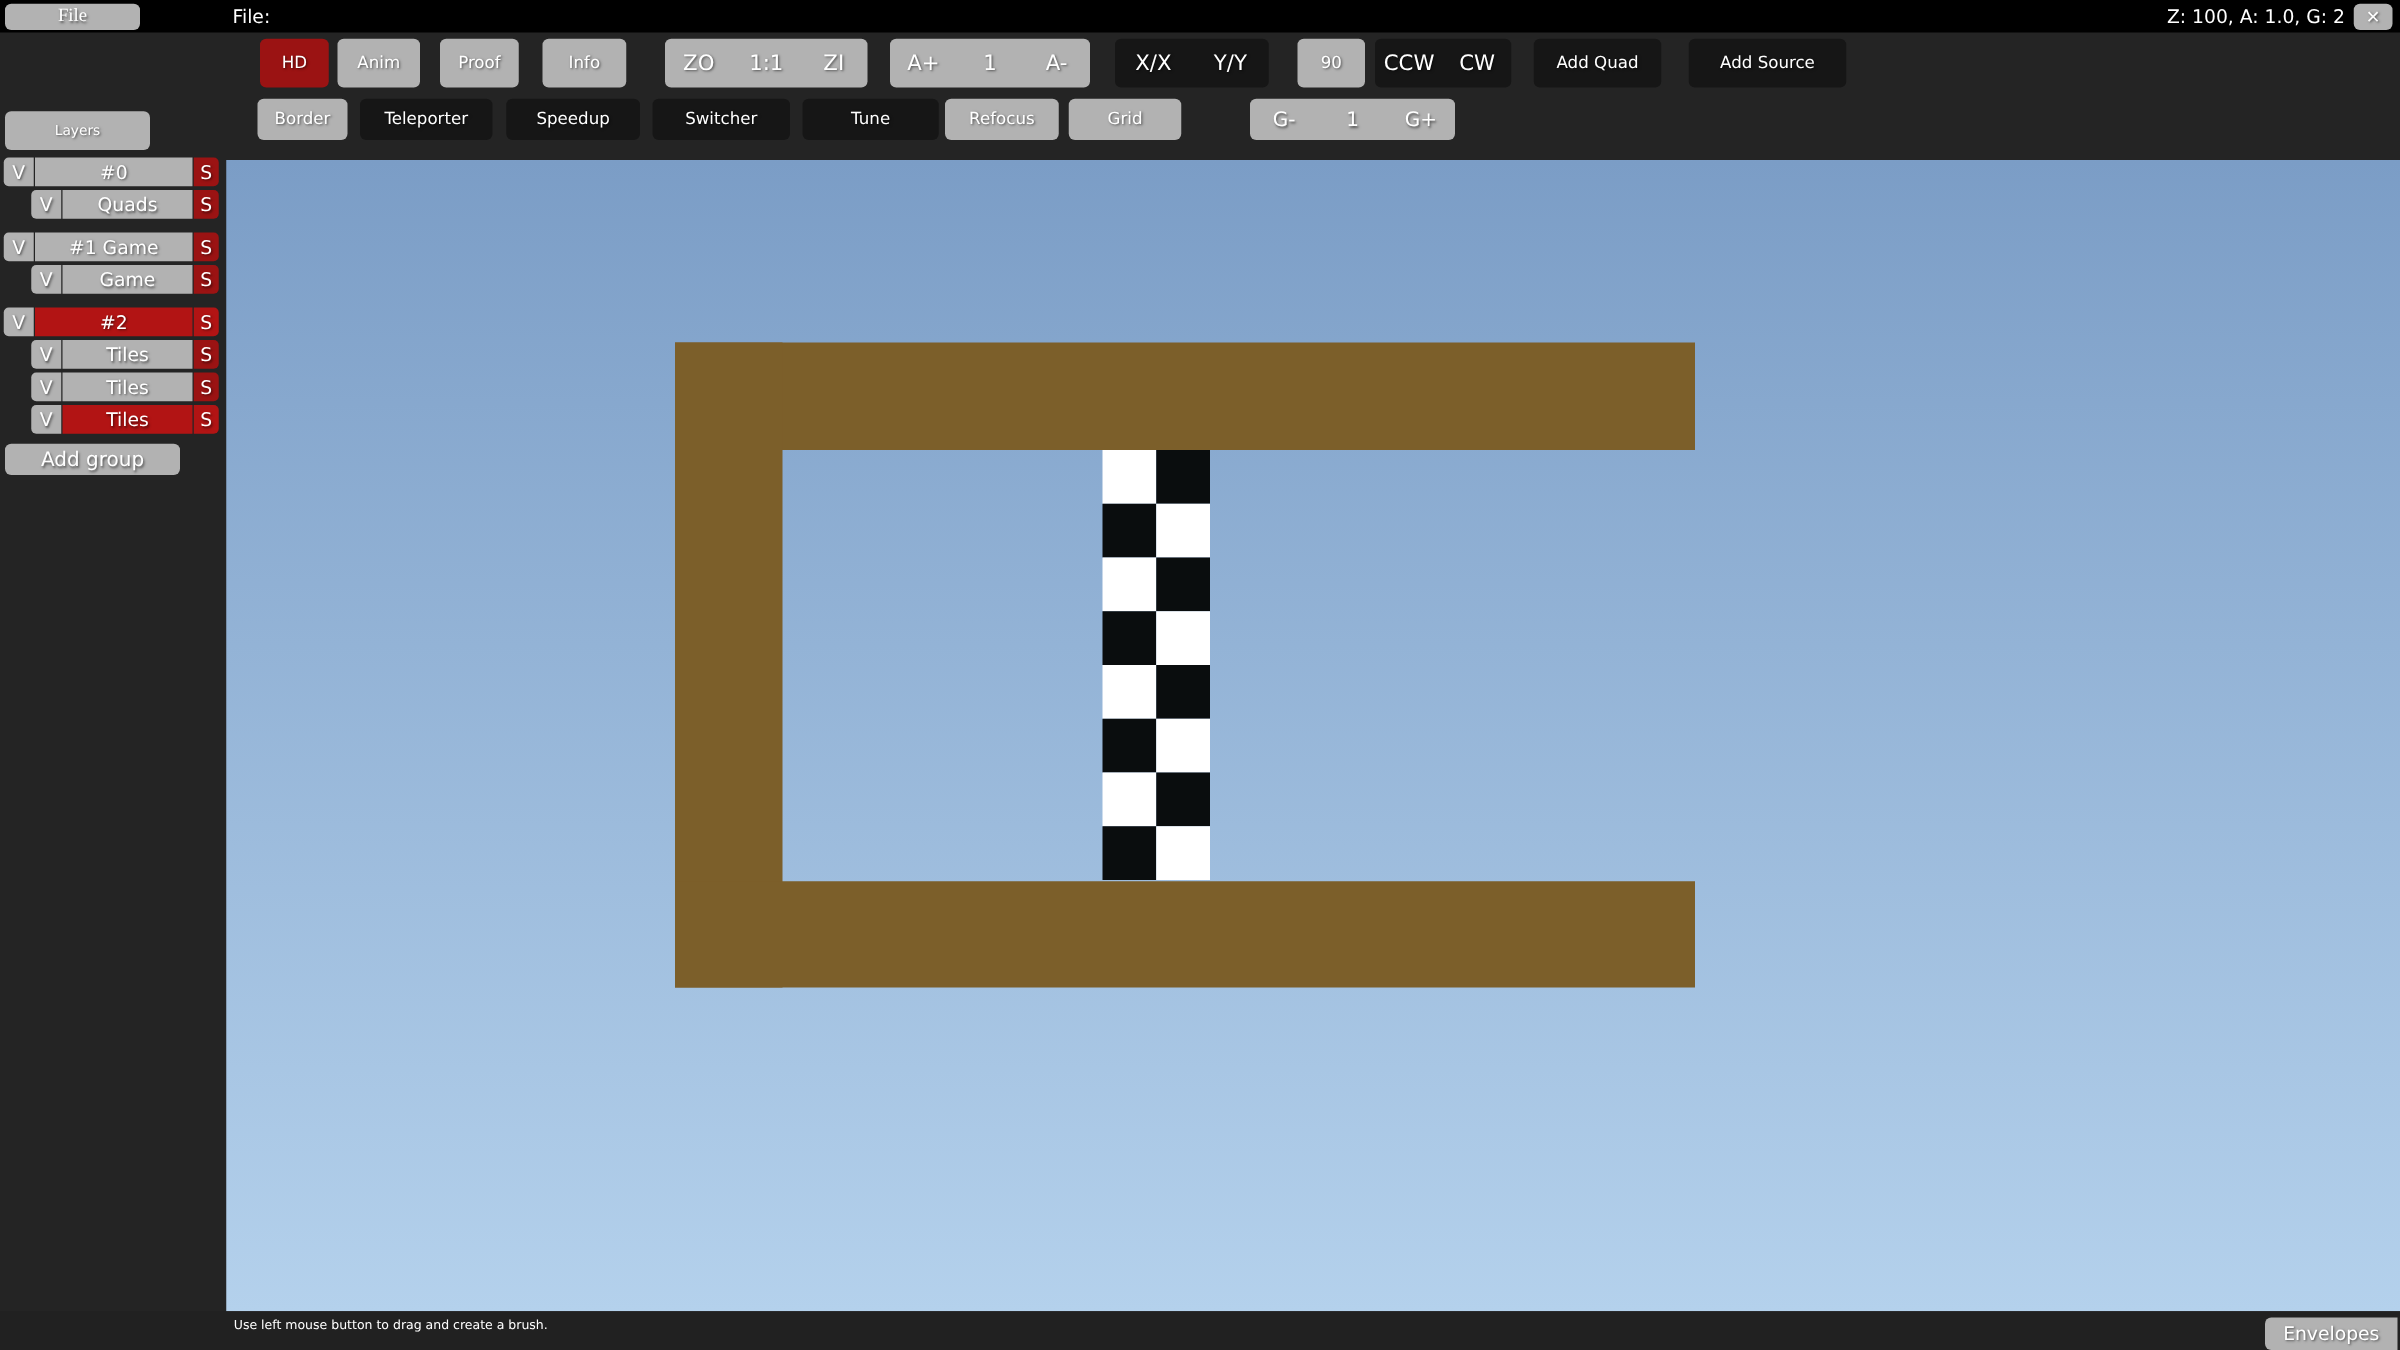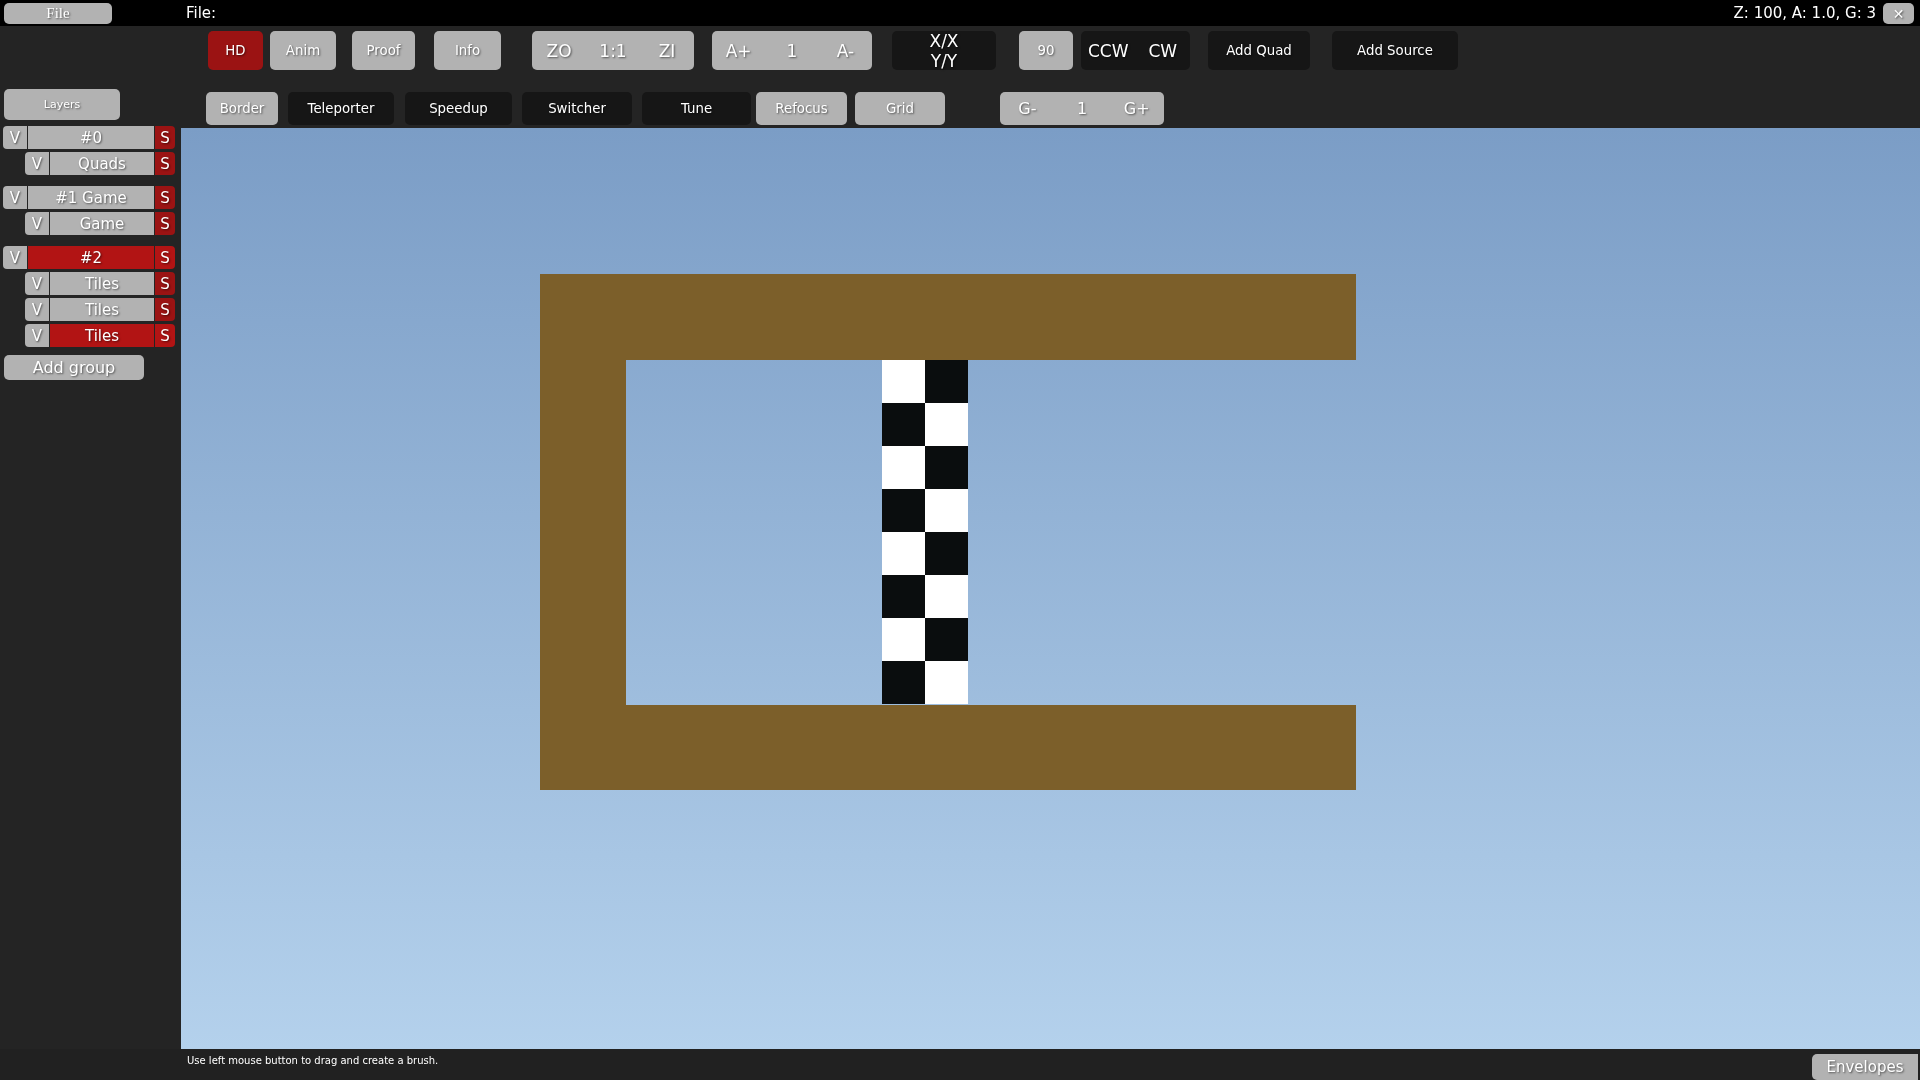--- a/index.html
+++ b/index.html
@@ -28,33 +28,33 @@
     flex:1;display:flex;align-items:center;justify-content:center;
     text-shadow:1px 1px 2px rgba(0,0,0,.55);
   }
   
   .topbar{position:absolute;left:0;top:0;width:1920px;height:26px;background:#000;}
   .file-btn{position:absolute;left:4px;top:3px;width:108px;height:21px;font-size:15px;font-family:Liberation Serif, serif;}
   .file-label{position:absolute;left:186px;top:3px;font-size:15px;line-height:20px;}
   .status-right{position:absolute;right:44px;top:3px;font-size:15px;line-height:20px;}
   .close-btn{position:absolute;right:6px;top:3px;width:31px;height:21px;font-size:14px;font-weight:bold;color:#fdfdfd;}
   
-  .toolbar-row{position:absolute;display:flex;align-items:flex-end;padding-left:24px;}
+  .toolbar-row{position:absolute;display:flex;align-items:flex-start;padding-left:24px;}
   .row1{left:184px;top:31px;height:39px;font-size:17px;}
   .row2{left:182px;top:79px;height:46px;font-size:16px;}
   .row1 .btn,.row1 .btn-group{height:39px;}
   .row2 .btn,.row2 .btn-group{height:33px;}
 
   .w-hd{width:55px;}
   .w-anim{width:66px;margin-left:7px;}
   .w-proof{width:63px;margin-left:16px;}
   .w-info{width:67px;margin-left:19px;}
   .g-zoom{width:162px;margin-left:31px;}
   .g-anim{width:160px;margin-left:18px;}
-  .g-flip{width:104px;margin-left:20px;flex-direction:column;}
+  .g-flip{width:123px;margin-left:20px;}
   .w-rot{width:54px;margin-left:23px;}
   .g-rot{width:109px;margin-left:8px;}
   .w-addquad{width:102px;margin-left:18px;}
   .w-addsource{width:126px;margin-left:22px;}
 
   .w-border{width:72px;}
   .w-tele{width:106px;margin-left:10px;}
   .w-speed{width:107px;margin-left:11px;}
   .w-switch{width:110px;margin-left:10px;}
   .w-tune{width:109px;margin-left:10px;}
@@ -112,21 +112,21 @@
   .envelopes{position:absolute;right:2px;bottom:0;width:106px;height:26px;font-size:15px;border-radius:5px 0 0 5px;}
 </style>
 </head>
 <body>
 
 <div class="app">
 
   <div class="topbar">
     <button class="btn gray file-btn">File</button>
     <span class="file-label">File:</span>
-    <span class="status-right">Z: 100, A: 1.0, G: 3</span>
+    <span class="status-right">Z: 100, A: 1.0, G: 2</span>
     <button class="btn gray close-btn">✕</button>
   </div>
 
   <div class="toolbar-row row1">
     <button class="btn red w-hd">HD</button>
     <button class="btn gray w-anim">Anim</button>
     <button class="btn gray w-proof">Proof</button>
     <button class="btn gray w-info">Info</button>
 
     <div class="btn-group gray g-zoom">

